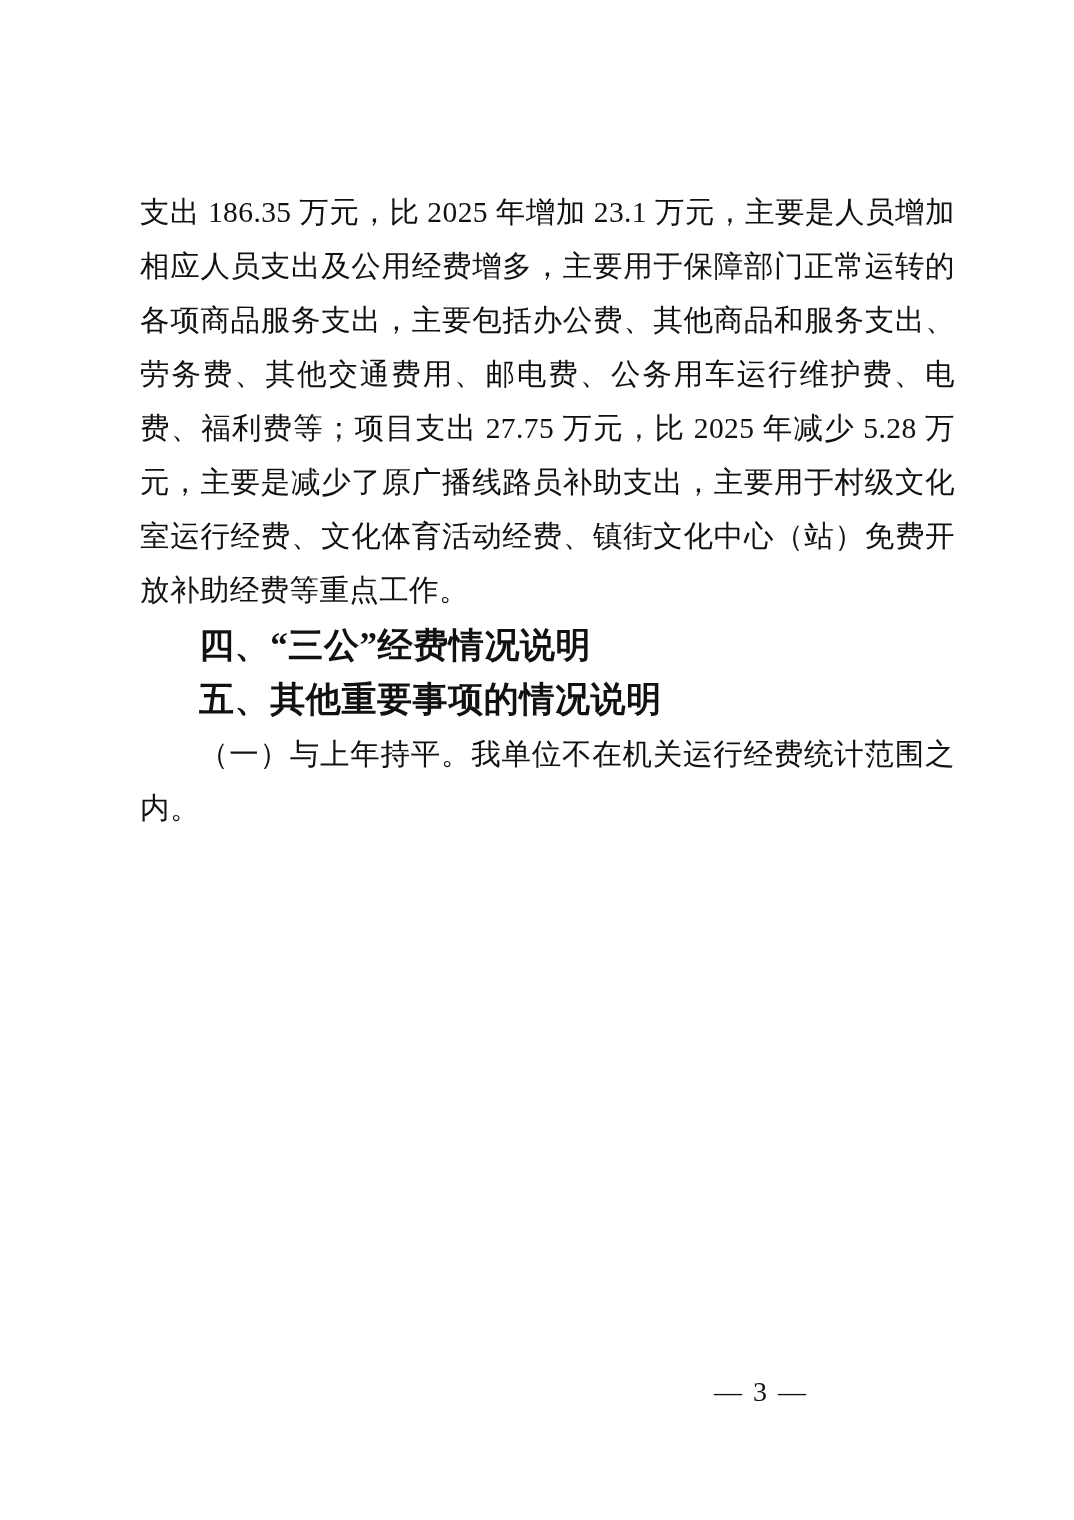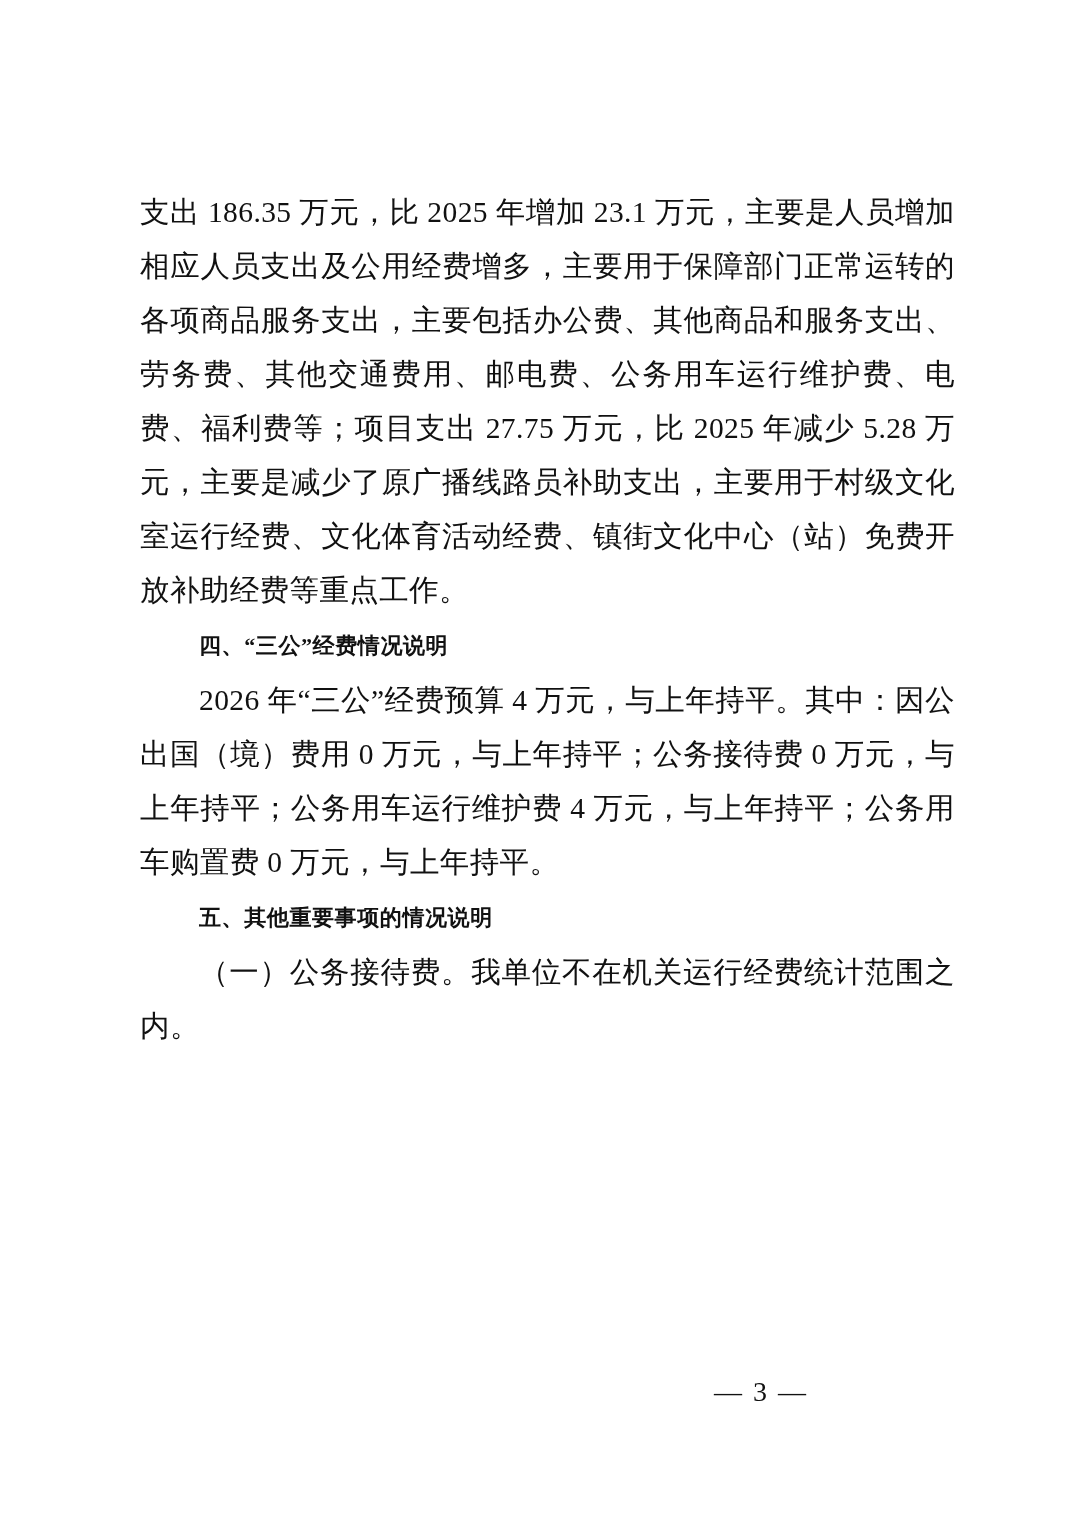--- a/index.html
+++ b/index.html
@@ -35,21 +35,21 @@
     text-justify: inter-ideograph;
     letter-spacing: 0.4px;
     text-indent: 0;
     font-family: "Liberation Serif", "DejaVu Serif", serif;
   }
   p.indent {
     text-indent: 59px;
   }
   p.heading {
     margin: 0;
-    font-size: 22px;
+    font-size: 35px;
     line-height: 54px;
     font-weight: bold;
     text-indent: 59px;
     letter-spacing: 0.6px;
   }
   .page-number {
     position: absolute;
     right: 128px;
     bottom: 112px;
     font-size: 28px;
@@ -62,23 +62,22 @@
 <body>
 
 <div class="page">
   <div class="doc-body">
 
     <p class="para">支出 186.35 万元，比 2025 年增加 23.1 万元，主要是人员增加相应人员支出及公用经费增多，主要用于保障部门正常运转的各项商品服务支出，主要包括办公费、其他商品和服务支出、劳务费、其他交通费用、邮电费、公务用车运行维护费、电费、福利费等；项目支出 27.75 万元，比 2025 年减少 5.28 万元，主要是减少了原广播线路员补助支出，主要用于村级文化室运行经费、文化体育活动经费、镇街文化中心（站）免费开放补助经费等重点工作。</p>
 
 
     <p class="heading">四、“三公”经费情况说明</p>
 
-    <p class="para indent">2026 年“三公”经费预算 4 万元，与上年持平。其中：因公出国（境）费用 0 万元，与上年持平；公务接待费 0 万元，与上年持平；公务用车运行维护费 4 万元，与上年持平；公务用车购置费 0 万元，与上年持平。</p>
 
     <p class="heading">五、其他重要事项的情况说明</p>
 
-    <p class="para indent">（一）公务接待费。我单位不在机关运行经费统计范围之内。</p>
+    <p class="para indent">（一）与上年持平。我单位不在机关运行经费统计范围之内。</p>
 
 
   </div>
 
   <div class="page-number">— 3 —</div>
 </div>
 
 </body></html>

